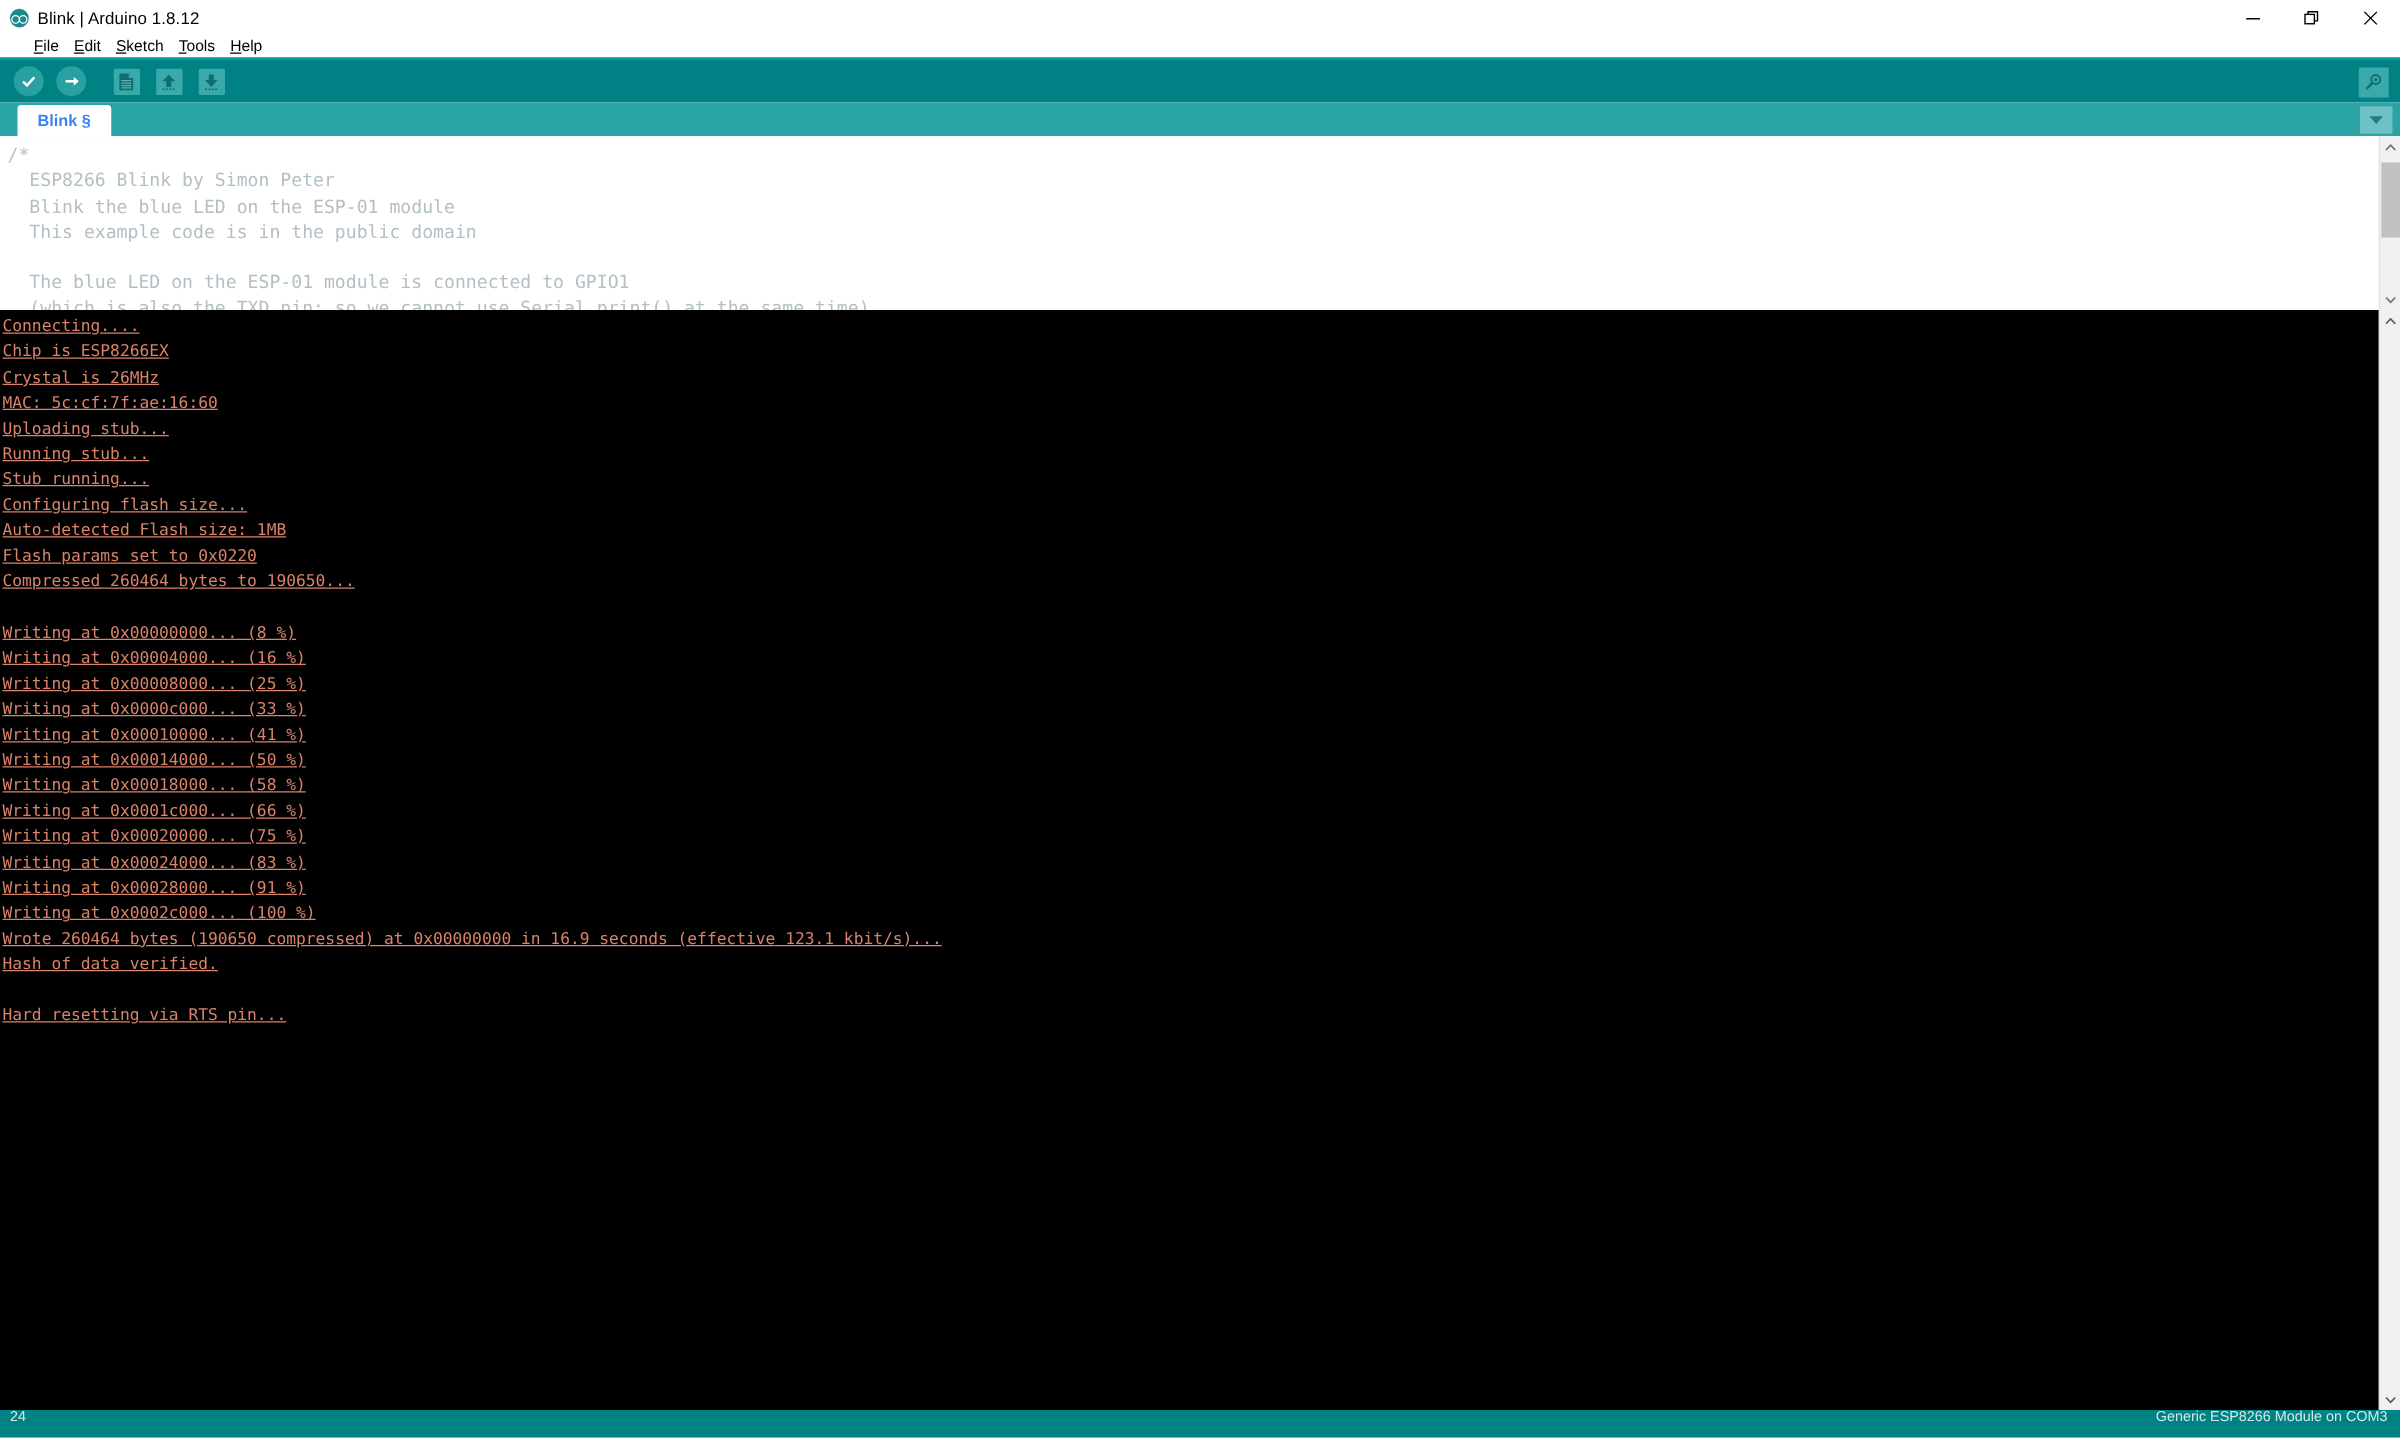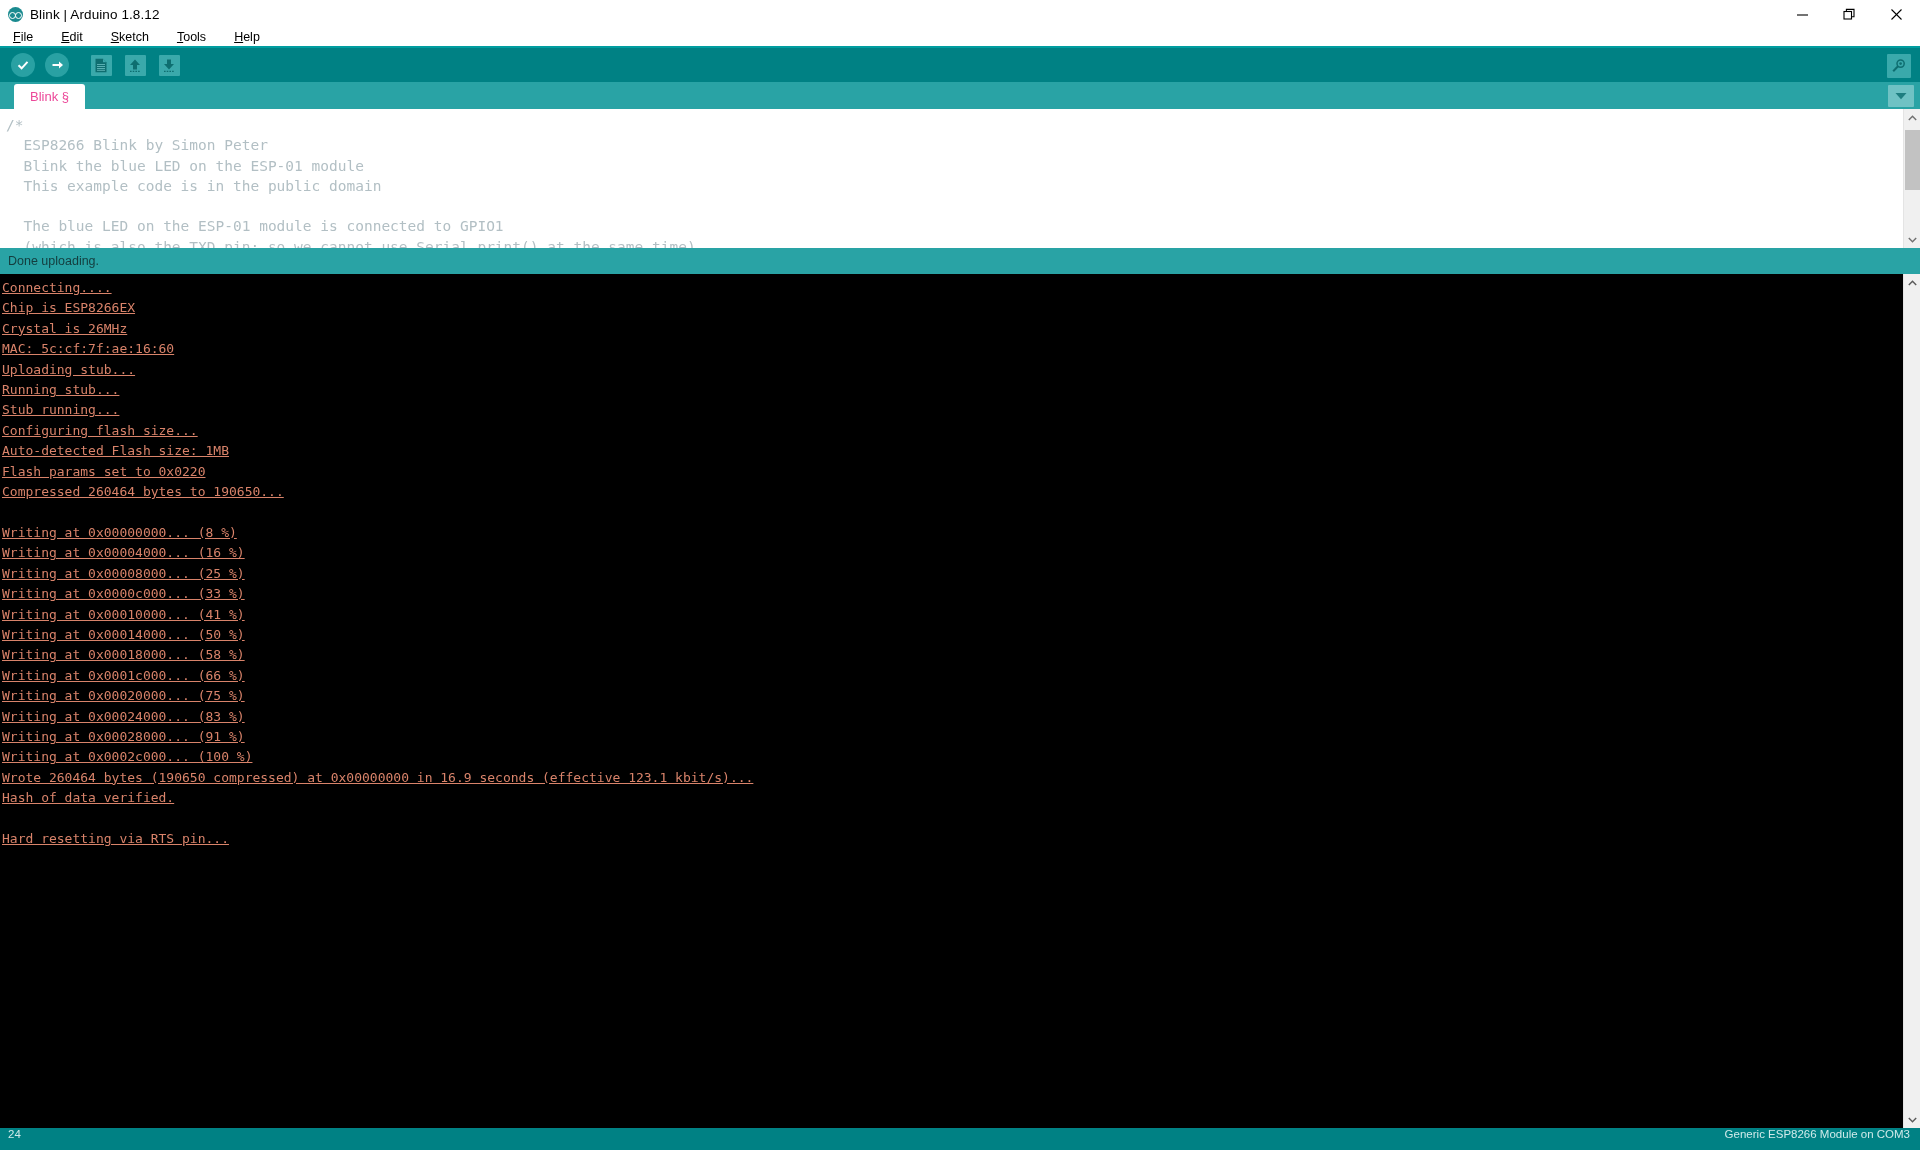--- a/index.html
+++ b/index.html
@@ -32,21 +32,21 @@
   .winbtns { position:absolute; right:0; top:0; height:29px; display:flex; }
   .winbtn {
     width:47px; height:29px; display:flex; align-items:center; justify-content:center;
     background:transparent;
   }
   .winbtn svg { display:block; }
 
   
   .menubar {
     height:17px; flex:0 0 17px; background:#ffffff;
-    display:flex; align-items:center; padding-left:7px; gap:16px;
+    display:flex; align-items:center; padding-left:21px; gap:0px;
   }
   .menu-item {
     font-size:12.5px; color:#000000; padding:0 6px; line-height:17px;
     white-space:nowrap;
   }
   .menu-item u { text-decoration:underline; }
 
   
   .toolbar {
     height:36px; flex:0 0 36px; background:#008184;
@@ -67,23 +67,23 @@
     width:24px; height:24px; background:#3aa9ab; border-radius:1px;
     display:flex; align-items:center; justify-content:center;
   }
 
   
   .tabbar {
     height:27px; flex:0 0 27px; background:#29a3a5;
     display:flex; align-items:flex-end; padding-left:14px; position:relative;
   }
   .tab {
-    background:#ffffff; color:#ec4899; font-size:13px;
+    background:#ffffff; color:#3b82f6; font-size:13px;
     padding:0 16px; height:25px; line-height:25px;
-    border-radius:3px 3px 0 0; white-space:nowrap;
+    border-radius:3px 3px 0 0; white-space:nowrap;font-weight:bold;
   }
   .tab-dropdown {
     position:absolute; right:6px; top:3px; width:26px; height:22px;
     background:#6fc2c4; display:flex; align-items:center; justify-content:center;
     border-radius:1px;
   }
 
   
   .editor-wrap {
     flex:0 0 139px; display:flex; background:#ffffff; position:relative; overflow:hidden;
@@ -261,23 +261,20 @@
         <div class="sb-thumb" style="top:4px; height:60px;"></div>
       </div>
       <div class="sb-arrow">
         <svg width="9" height="6" viewBox="0 0 9 6">
           <polyline points="0.8,1 4.5,4.8 8.2,1" fill="none" stroke="#707070" stroke-width="1.4"></polyline>
         </svg>
       </div>
     </div>
   </div>
 
-  <div class="status-strip">
-    <span>Done uploading.</span>
-  </div>
 
   <div class="console-wrap">
     <div class="console">
       <div class="con-line">Connecting....</div>
       <div class="con-line">Chip is ESP8266EX</div>
       <div class="con-line">Crystal is 26MHz</div>
       <div class="con-line">MAC: 5c:cf:7f:ae:16:60</div>
       <div class="con-line">Uploading stub...</div>
       <div class="con-line">Running stub...</div>
       <div class="con-line">Stub running...</div>

